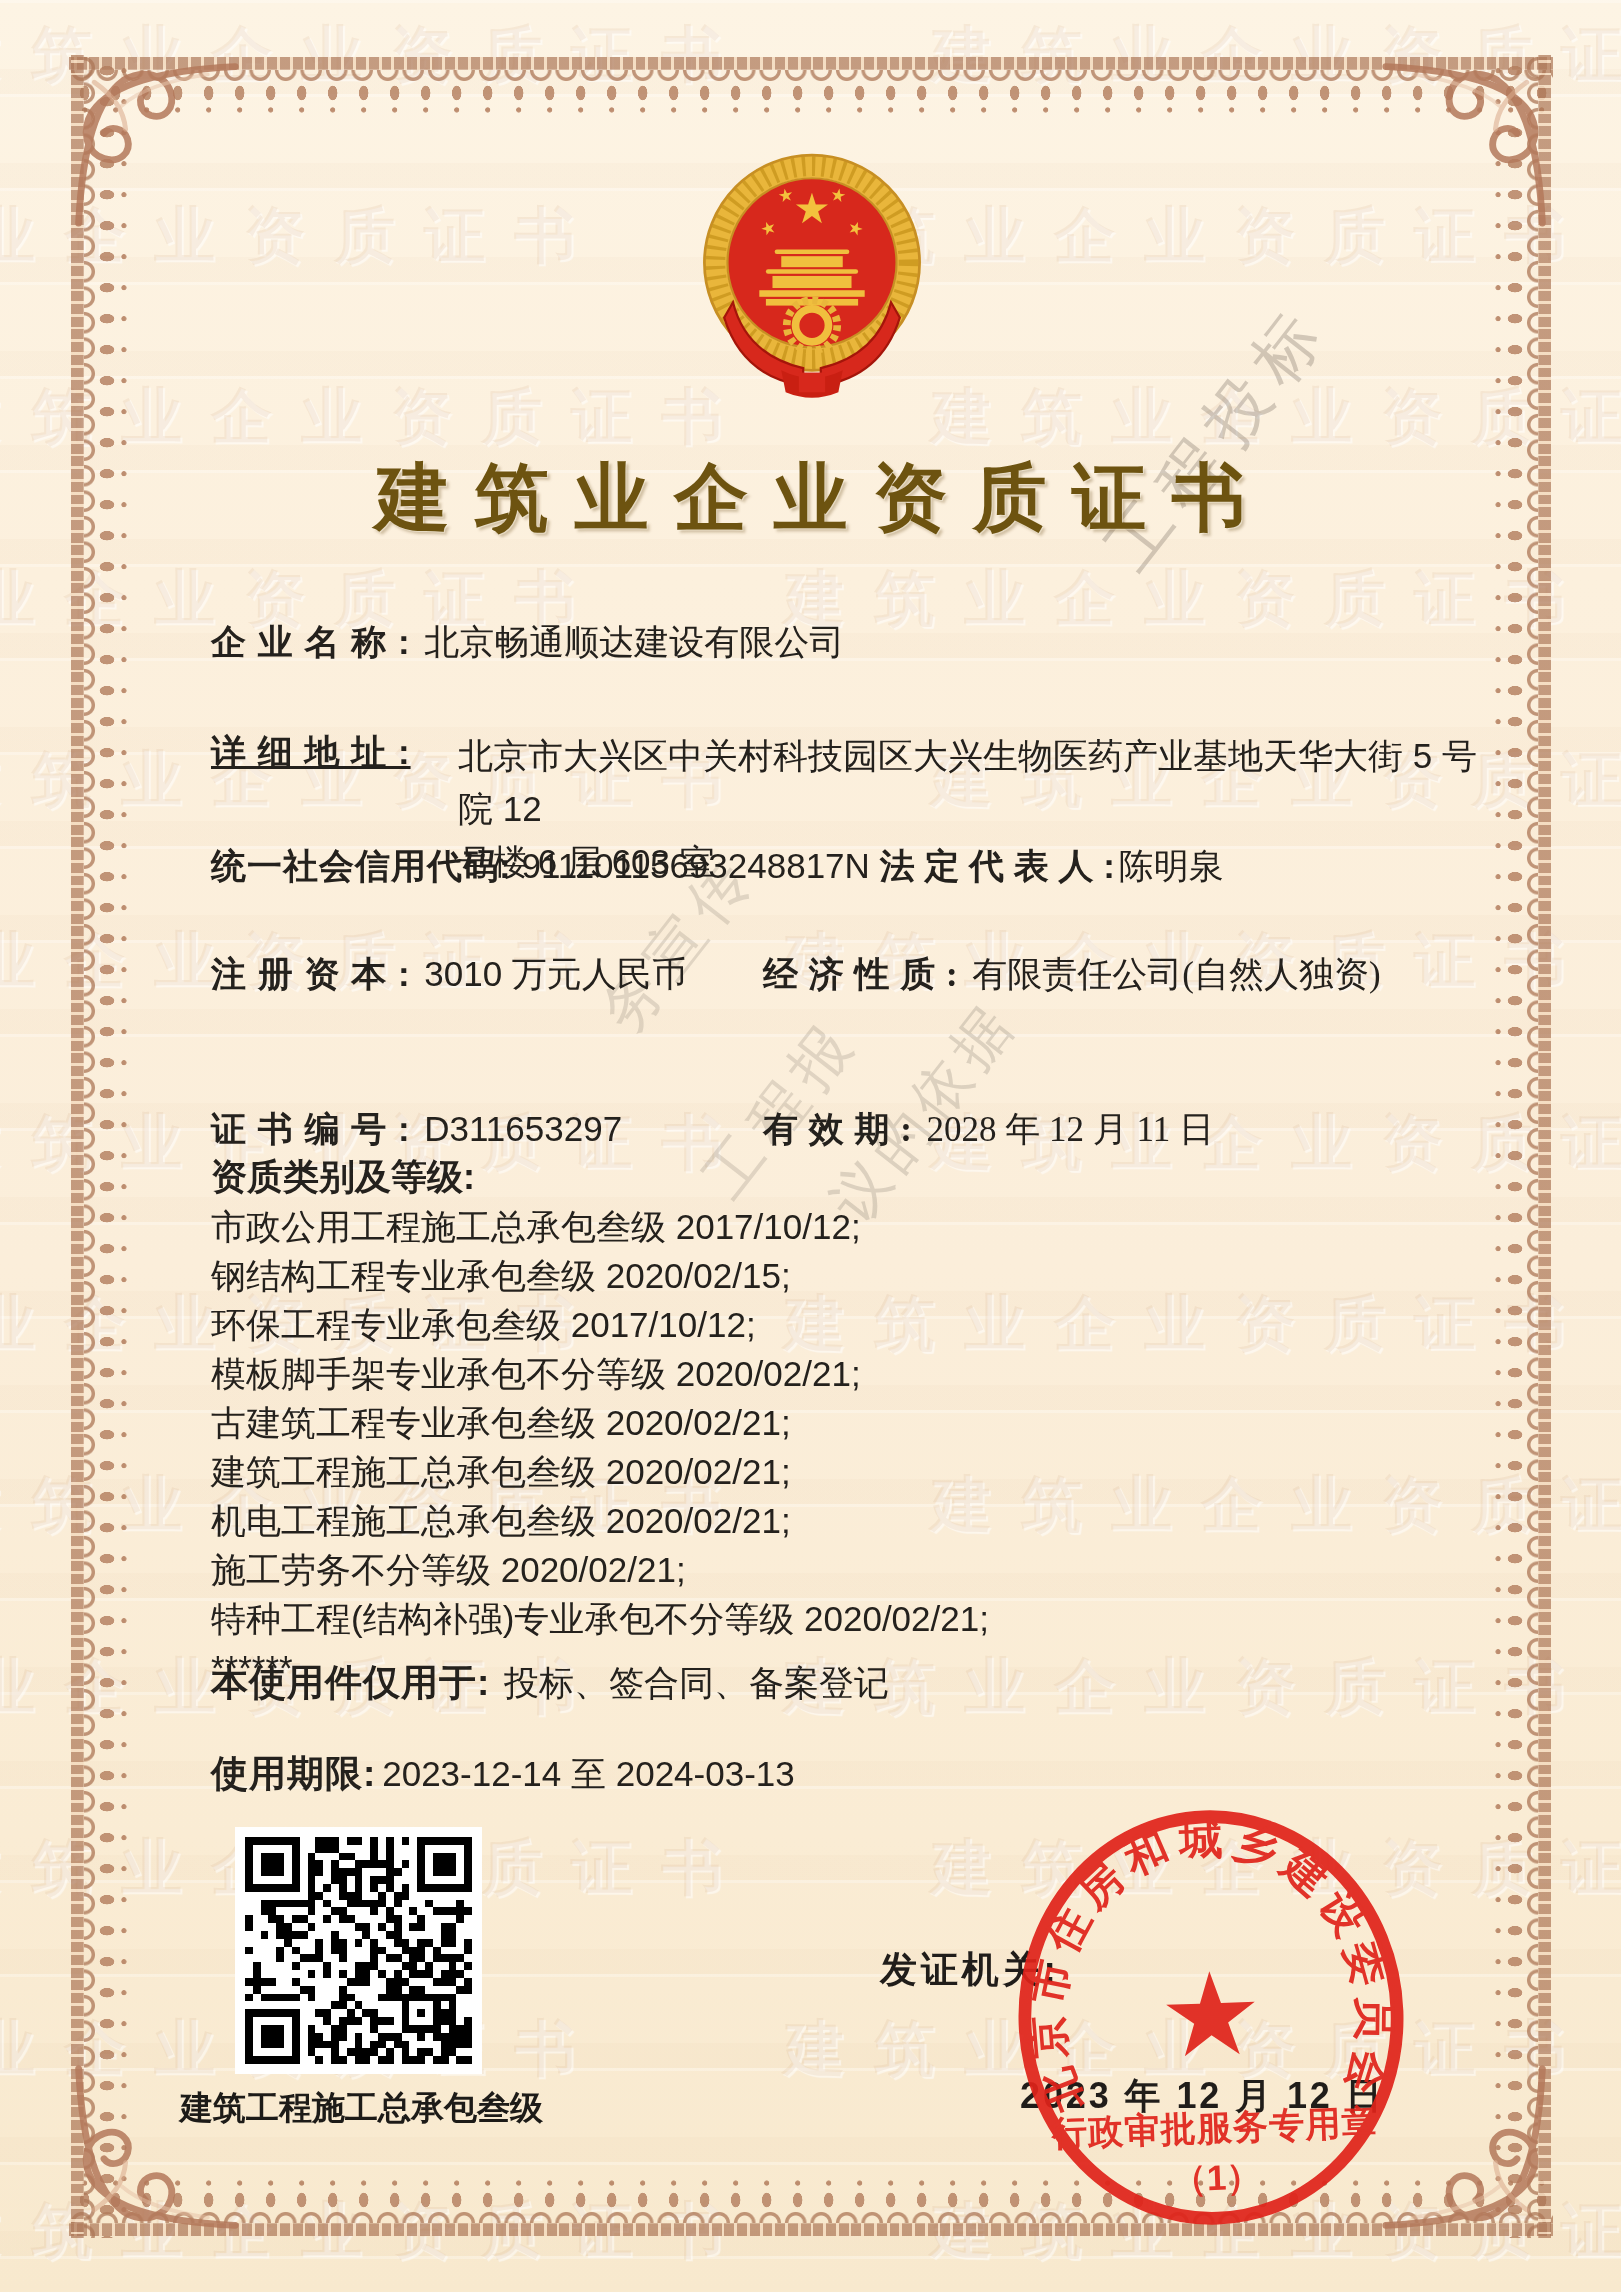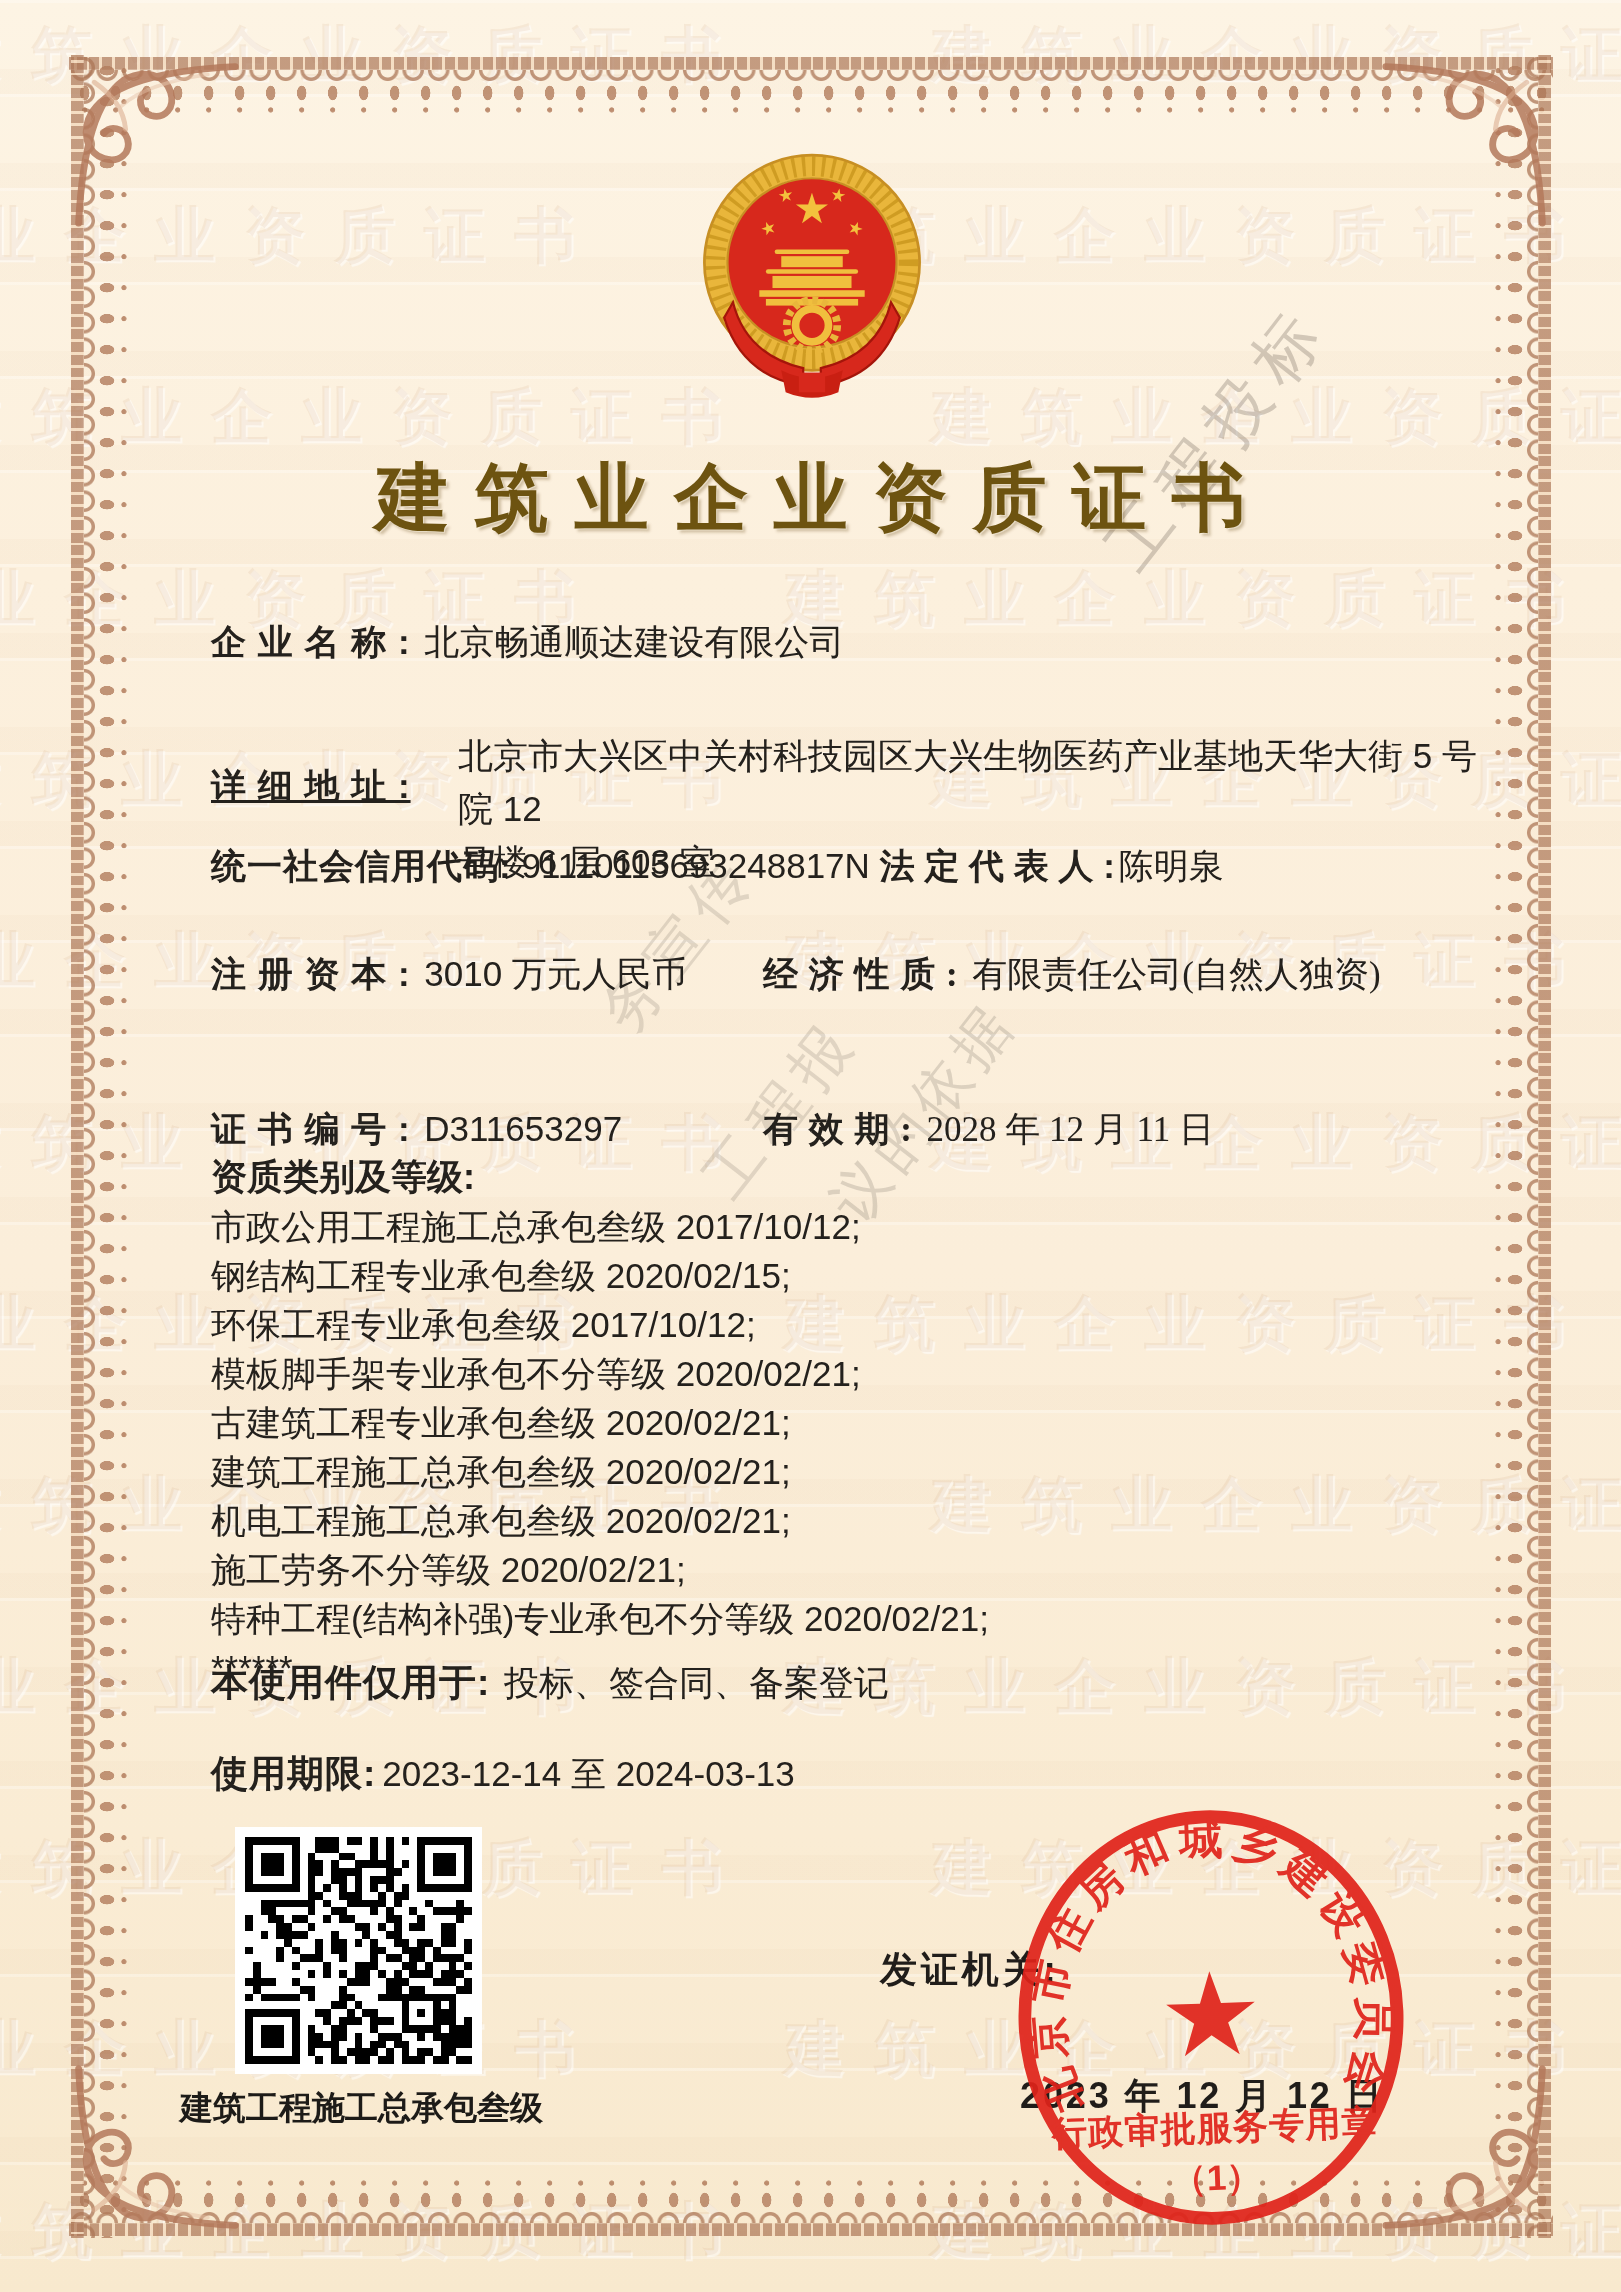--- a/index.html
+++ b/index.html
@@ -42,21 +42,21 @@
   #corner-tr{left:1379px; top:49px;  transform:scaleX(-1);}
   #corner-bl{left:61px;  top:2062px; transform:scaleY(-1);}
   #corner-br{left:1379px; top:2062px; transform:scale(-1,-1);}
   
   .content{position:absolute; z-index:3; color:#201d1a;}
   #emblem{left:702px; top:153px; width:220px; height:247px;}
   #cert-title{left:0; top:449px; width:1621px; text-align:center; font-size:74px; font-weight:700;
     color:#6d5310; letter-spacing:25.5px; text-indent:25.5px;
     text-shadow:1px 1px 0 rgba(255,250,235,.45), 2.9px 2.9px 2.9px rgba(96,66,12,.28);}
   .row{position:absolute; left:211px; font-size:35px; z-index:3; color:#24211d; white-space:nowrap;}
-  .lbl{font-weight:700; letter-spacing:1px;margin-top:34px;}
+  .lbl{font-weight:700; letter-spacing:1px;}
   .val{font-weight:500; margin-left:13.7px;}
   #row-company{top:619px;}
   #row-address{top:729px; display:flex;}
   #row-address .lbl{flex:0 0 247px;text-decoration:underline;}
   #row-address .addr-lines{font-weight:500; line-height:53px; white-space:normal; width:1019px;}
   #row-credit{top:843px;}
   #row-credit .val{margin-left:9.8px;}
   #row-credit .lbl2{font-weight:700; margin-left:9.8px;}
   #row-capital{top:951px;}
   #row-certno{top:1059px;}

